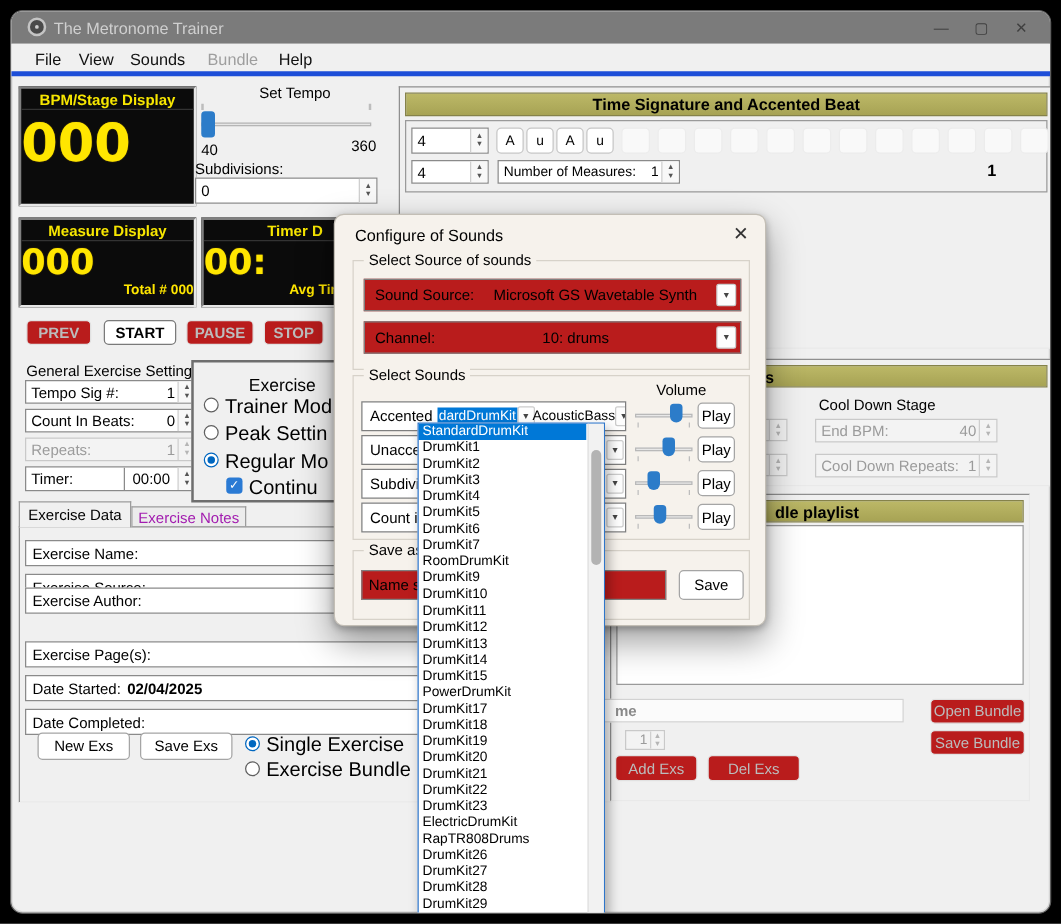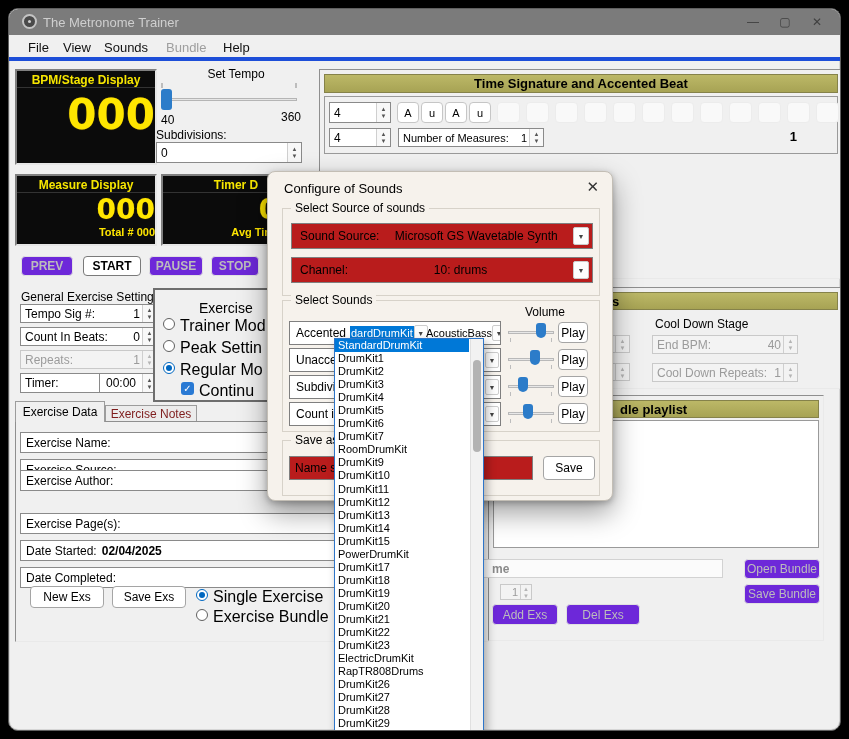--- a/index.html
+++ b/index.html
@@ -11,43 +11,43 @@
   .titlebar{position:absolute;left:0;top:0;width:833px;height:26px;background:#7b7b7b;border-radius:9px 9px 0 0}
   .title-text{position:absolute;left:34px;top:6px;font-size:13px;color:#cfcfcf;white-space:nowrap}
   .app-icon{position:absolute;left:13px;top:5px;width:15px;height:15px;border:2px solid #c4c4c4;border-radius:50%;background:#4a4a4a}
   .app-icon::after{content:"";position:absolute;left:4px;top:4px;width:3px;height:3px;background:#cfcfcf;border-radius:50%}
   .winbtn{position:absolute;top:3px;width:22px;height:20px;color:#3f3f3f;font-size:12px;text-align:center;line-height:20px}
   .menubar{position:absolute;left:0;top:26px;width:833px;height:26px;background:#f0f0f0;border-bottom:4px solid #1d4ed8}
   .menu-item{position:absolute;top:5px;font-size:13px;color:#111;white-space:nowrap}
   .menu-item.dis{color:#9e9e9e}
   .led{position:absolute;background:#0b0b0b;border:2px solid;border-color:#808080 #e6e6e6 #e6e6e6 #808080;overflow:hidden}
   .led-title{color:#f7e600;font-size:12px;font-weight:bold;text-align:center;padding-top:2px;border-bottom:1px solid #333;white-space:nowrap;overflow:hidden}
-  .led-digits{color:#ffe600;font-weight:bold;text-align:right;font-family:"DejaVu Sans",sans-serif;text-shadow:0 0 1px #8a6d00;white-space:nowrap}
+  .led-digits{color:#ffe600;font-weight:bold;text-align:left;font-family:"DejaVu Sans",sans-serif;text-shadow:0 0 1px #8a6d00;white-space:nowrap}
   .led-sub{color:#ffe600;font-size:11px;font-weight:bold;text-align:right;white-space:nowrap}
   .olivehdr{background:linear-gradient(#bcb867,#a7a354);border:1px solid #85824a;color:#000;font-weight:bold;font-size:13px;line-height:17px;text-align:center;white-space:nowrap;overflow:hidden}
   .panel{position:absolute;background:#f0f0f0;border:1px solid;border-color:#8f8f8f #e9e9e9 #e9e9e9 #8f8f8f}
   .innerbox{position:absolute;background:#f0f0f0;border:1px solid #9a9a9a}
   .box{position:absolute;background:#fff;border:1px solid #8a8a8a;font-size:12px;display:flex;align-items:center;overflow:hidden;white-space:nowrap}
   .box .lbl{padding-left:4px}
   .box .val{margin-left:auto;padding-right:2px}
   .box.dis{background:#f3f3f3;border-color:#c9c9c9;color:#9b9b9b}
   .spincol{width:14px;align-self:stretch;display:flex;flex-direction:column;align-items:center;justify-content:center;gap:1px;
            border-left:1px solid #cfcfcf;background:#f8f8f8;color:#555;font-size:6px;line-height:1}
   .box.dis .spincol{color:#b5b5b5;background:#f3f3f3}
   .btn{position:absolute;background:#fff;border:1px solid #a5a5a5;border-radius:4px;font-size:12px;
        display:flex;align-items:center;justify-content:center;white-space:nowrap}
-  .btn.dis{background:#6d28d9;border-color:#e1e1e1;color:#bcbcbc}
+  .btn.dis{background:#b91c1c;border-color:#e1e1e1;color:#bcbcbc}
   .btn.bold{font-weight:bold;border-color:#7a7a7a}
   .radio{position:absolute;width:12px;height:12px;border:1px solid #606060;border-radius:50%;background:#fff}
   .radio.sel{border-color:#0067c0}
   .radio.sel::after{content:"";position:absolute;left:2px;top:2px;width:6px;height:6px;border-radius:50%;background:#0067c0}
   .check{position:absolute;width:13px;height:13px;border-radius:3px;background:#2a7ad4;color:#fff;font-size:10px;line-height:13px;text-align:center}
   .rlabel{position:absolute;font-size:16px;white-space:nowrap}
   .tab{position:absolute;background:#f0f0f0;border:1px solid #9c9c9c;border-bottom:none;font-size:12px;text-align:center}
-  .tab.off{background:#ececec;color:#7f1d1d}
+  .tab.off{background:#ececec;color:#a21caf}
   .field{position:absolute;background:#fff;border:1px solid #8a8a8a;font-size:12px;display:flex;align-items:center;padding-left:5px;white-space:nowrap;overflow:hidden}
   .dialog{position:absolute;background:#f6f2ec;border:1px solid #c3beb5;border-radius:8px;
           box-shadow:0 12px 28px rgba(0,0,0,.38),0 2px 6px rgba(0,0,0,.25);z-index:40}
   .fgroup{position:absolute;border:1px solid #d7d2c9}
   .legend{position:absolute;top:-8px;left:8px;background:#f6f2ec;padding:0 4px;font-size:12px;white-space:nowrap}
   .combo{position:absolute;background:#b91c1c;border:1px solid #7f7f7f;display:flex;align-items:center;font-size:12px;white-space:nowrap;overflow:hidden}
   .dd-btn{margin-left:auto;margin-right:3px;width:16px;height:18px;border:1px solid #ccc;border-radius:2px;background:#fdfdfd;
           color:#444;font-size:7px;display:flex;align-items:center;justify-content:center;flex:none}
   .srow{position:absolute;background:#fff;border:1px solid #7f7f7f;display:flex;align-items:center;font-size:12px;white-space:nowrap;overflow:hidden}
   .srow .c1,.srow .c2{display:flex;align-items:center;height:100%;flex:none}

